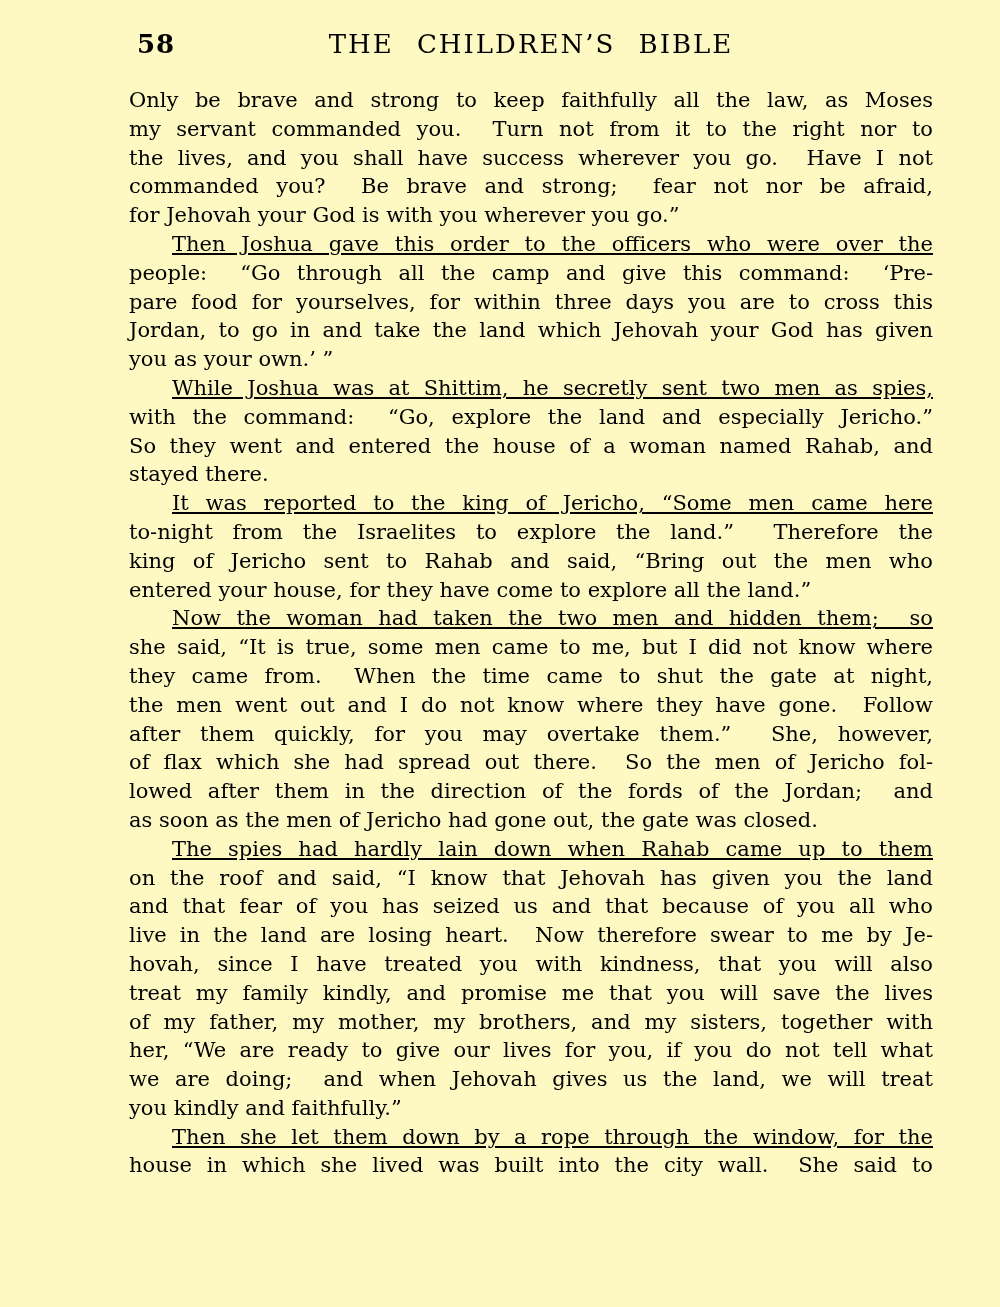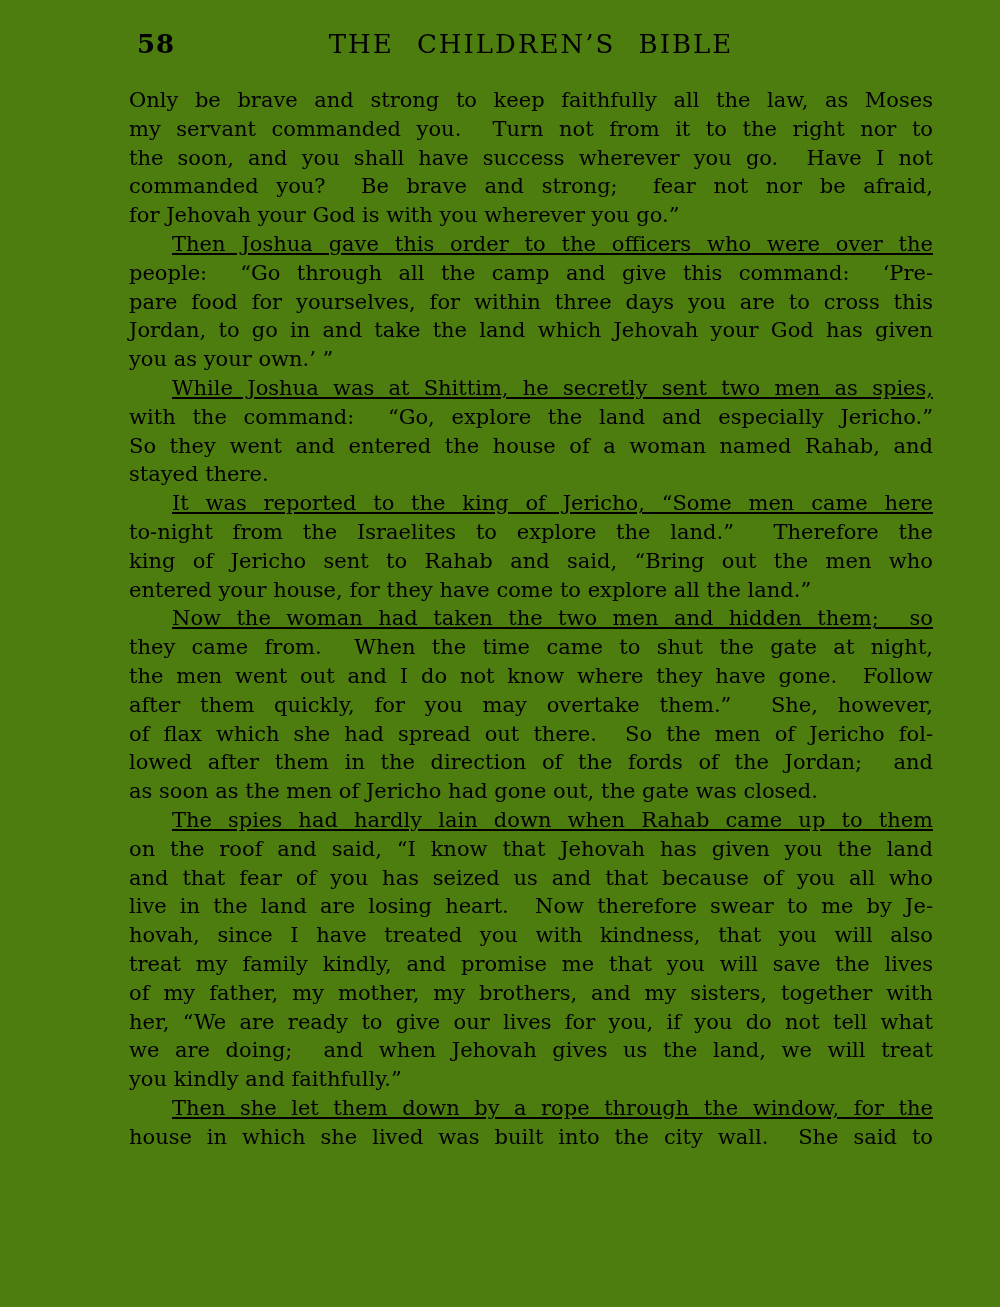--- a/index.html
+++ b/index.html
@@ -2,21 +2,21 @@
 <html><head>
 <meta charset="utf-8">
 <style>
   * { margin: 0; padding: 0; box-sizing: border-box; }
   html, body { background: #ffffff; }
 
   .page {
     position: relative;
     width: 1000px;
     height: 1307px;
-    background: #4d7c0f;
+    background: #fef9c3;
     color: #000000;
     font-family: "DejaVu Serif", "Liberation Serif", serif;
     overflow: hidden;
   }
 
   .running-head {
     position: absolute;
     left: 129px;
     top: 29px;
     width: 804px;
@@ -66,21 +66,21 @@
 <div class="page">
   <header class="running-head">
     <span class="page-num">58</span>
     <span class="title">THE CHILDREN’S BIBLE</span>
   </header>
 
   <main class="body-text">
       <div class="paragraph">
         <div class="line">Only be brave and strong to keep faithfully all the law, as Moses</div>
         <div class="line">my servant commanded you.  Turn not from it to the right nor to</div>
-        <div class="line">the soon, and you shall have success wherever you go.  Have I not</div>
+        <div class="line">the lives, and you shall have success wherever you go.  Have I not</div>
         <div class="line">commanded you?  Be brave and strong;  fear not nor be afraid,</div>
         <div class="line last">for Jehovah your God is with you wherever you go.”</div>
       </div>
       <div class="paragraph">
         <div class="line indent">Then Joshua gave this order to the officers who were over the</div>
         <div class="line">people:  “Go through all the camp and give this command:  ‘Pre-</div>
         <div class="line">pare food for yourselves, for within three days you are to cross this</div>
         <div class="line">Jordan, to go in and take the land which Jehovah your God has given</div>
         <div class="line last">you as your own.’ ”</div>
       </div>
@@ -91,20 +91,21 @@
         <div class="line last">stayed there.</div>
       </div>
       <div class="paragraph">
         <div class="line indent">It was reported to the king of Jericho, “Some men came here</div>
         <div class="line">to-night from the Israelites to explore the land.”  Therefore the</div>
         <div class="line">king of Jericho sent to Rahab and said, “Bring out the men who</div>
         <div class="line last">entered your house, for they have come to explore all the land.”</div>
       </div>
       <div class="paragraph">
         <div class="line indent">Now the woman had taken the two men and hidden them;  so</div>
+        <div class="line">she said, “It is true, some men came to me, but I did not know where</div>
         <div class="line">they came from.  When the time came to shut the gate at night,</div>
         <div class="line">the men went out and I do not know where they have gone.  Follow</div>
         <div class="line">after them quickly, for you may overtake them.”  She, however,</div>
         <div class="line">of flax which she had spread out there.  So the men of Jericho fol-</div>
         <div class="line">lowed after them in the direction of the fords of the Jordan;  and</div>
         <div class="line last">as soon as the men of Jericho had gone out, the gate was closed.</div>
       </div>
       <div class="paragraph">
         <div class="line indent">The spies had hardly lain down when Rahab came up to them</div>
         <div class="line">on the roof and said, “I know that Jehovah has given you the land</div>

